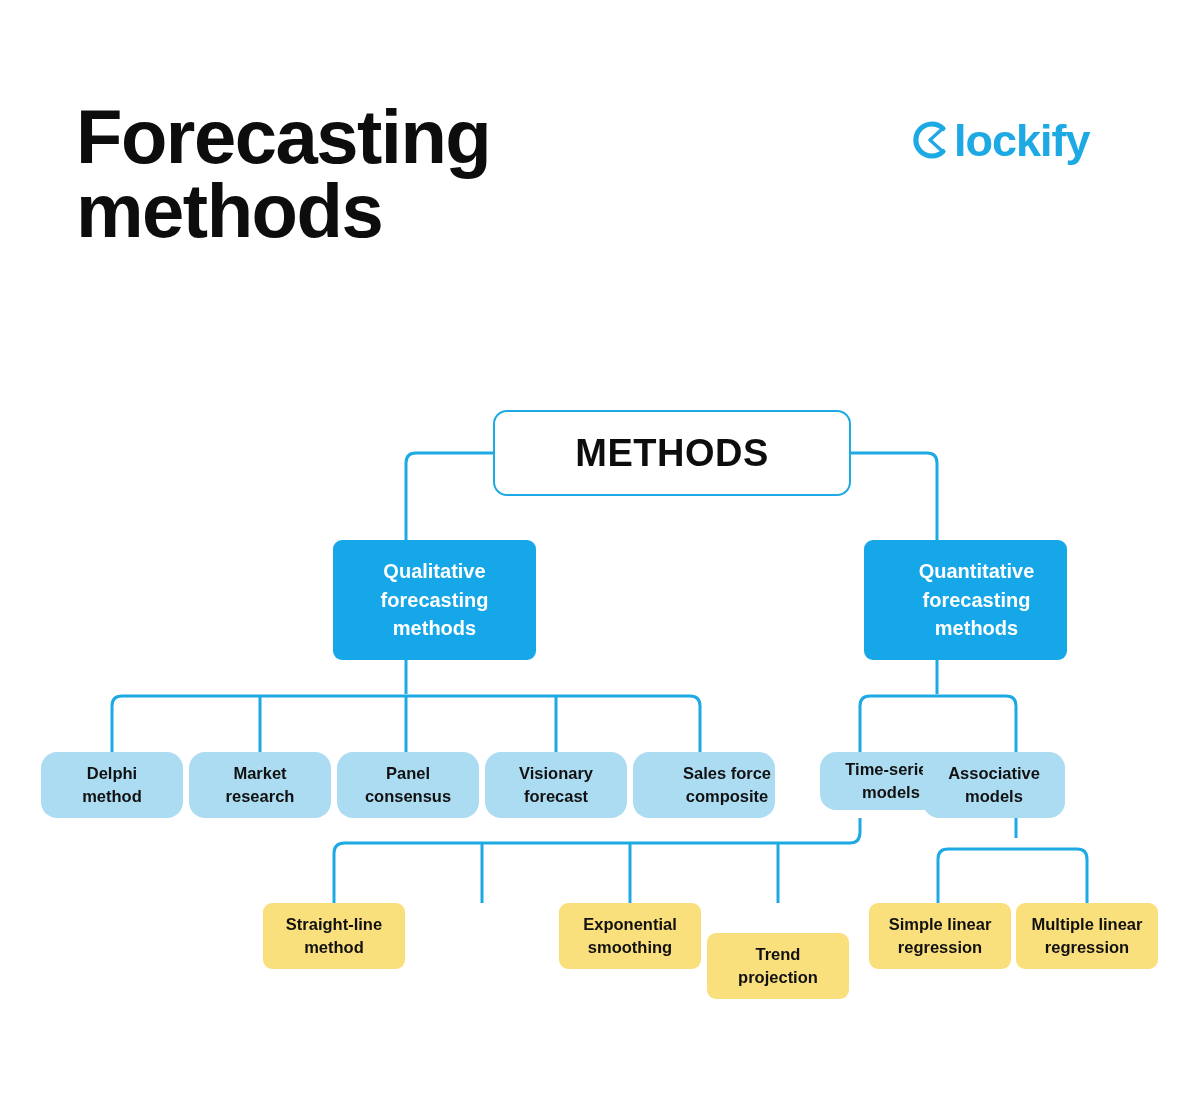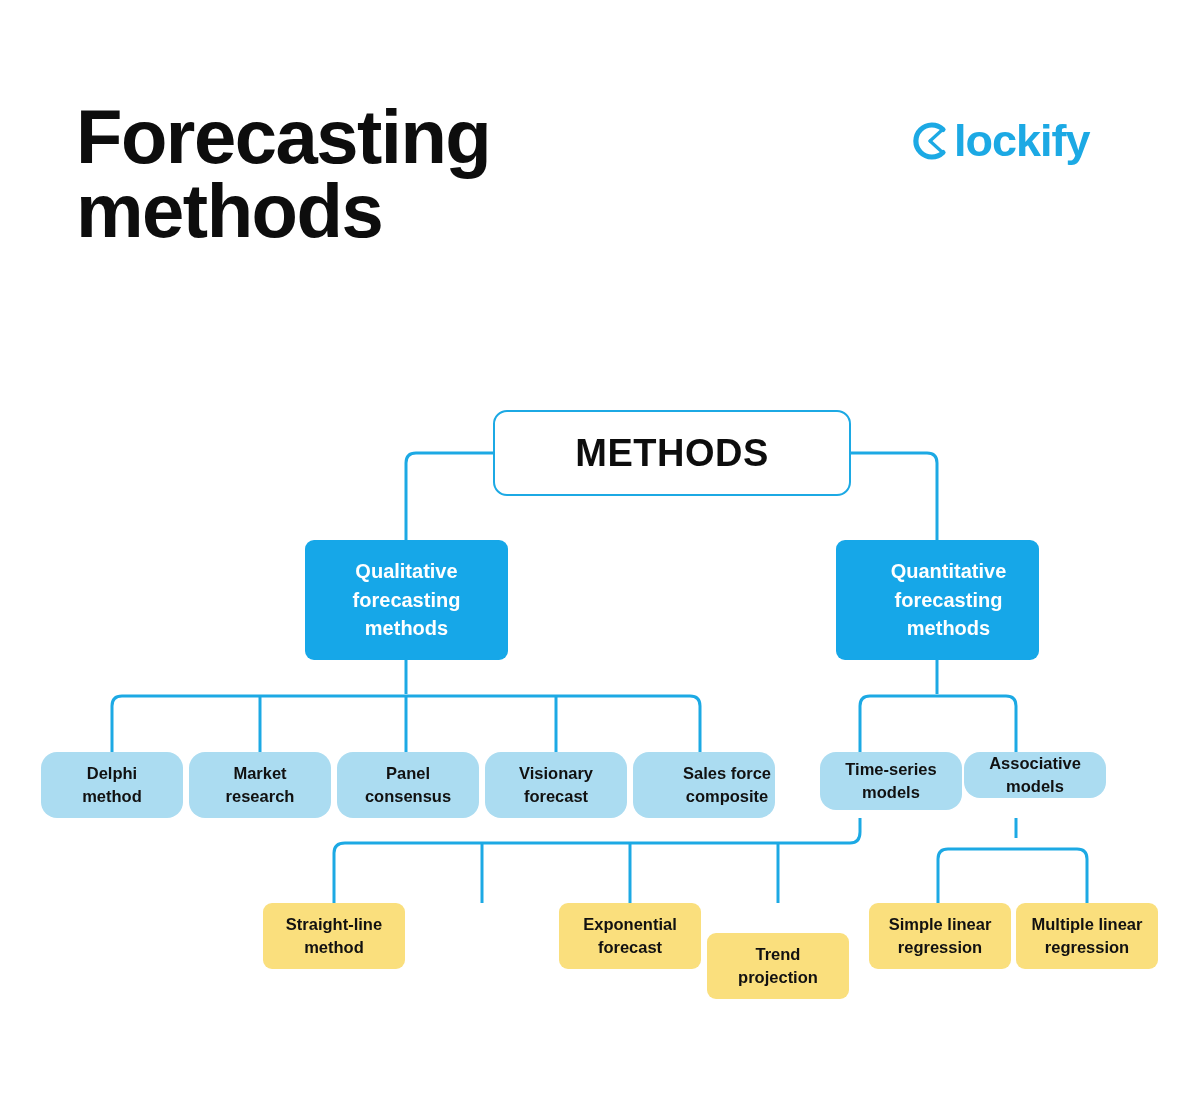--- a/index.html
+++ b/index.html
@@ -27,21 +27,21 @@
     letter-spacing: -1.5px;
     color: #0d0d0d;
     white-space: pre-line;
   }
 
   #brand-logo {
     position: absolute;
     left: 908px;
     top: 118px;
     display: flex;
-    align-items: center;
+    align-items: flex-start;
     gap: 3px;
   }
   #brand-logo .logo-mark {
     display: block;
     width: 44px;
     height: 44px;
   }
   #brand-logo .logo-word {
     font-size: 45px;
     font-weight: bold;
@@ -91,20 +91,21 @@
 
   
   .node-primary {
     background: #16A7E8;
     border-radius: 9px;
     color: #ffffff;
     font-size: 20px;
     font-weight: bold;
     line-height: 1.42;
     white-space: pre-line;
+    margin-left: 28px;
   }
 
   
   .node-secondary {
     background: #ABDCF1;
     border-radius: 16px;
     color: #111111;
     font-size: 16.5px;
     font-weight: bold;
     line-height: 1.38;
@@ -203,34 +204,34 @@
   <div class="node node-secondary" style="left:633px; top:752px; width:142px; height:66px;padding-left:46px;">
     <span>Sales force
 composite</span>
   </div>
 
   <div class="node node-secondary" style="left:820px; top:752px; width:142px; height:58px;">
     <span>Time-series
 models</span>
   </div>
 
-  <div class="node node-secondary" style="left:964px; top:752px; width:142px; height:46px;">
+  <div class="node node-secondary" style="left:923px; top:752px; width:142px; height:66px;">
     <span>Associative
 models</span>
   </div>
 
   <div class="node node-tertiary" style="left:263px; top:903px; width:142px; height:66px;">
     <span>Straight-line
 method</span>
   </div>
 
 
   <div class="node node-tertiary" style="left:559px; top:903px; width:142px; height:66px;">
     <span>Exponential
-forecast</span>
+smoothing</span>
   </div>
 
   <div class="node node-tertiary" style="left:707px; top:933px; width:142px; height:66px;">
     <span>Trend
 projection</span>
   </div>
 
   <div class="node node-tertiary" style="left:869px; top:903px; width:142px; height:66px;">
     <span>Simple linear
 regression</span>

